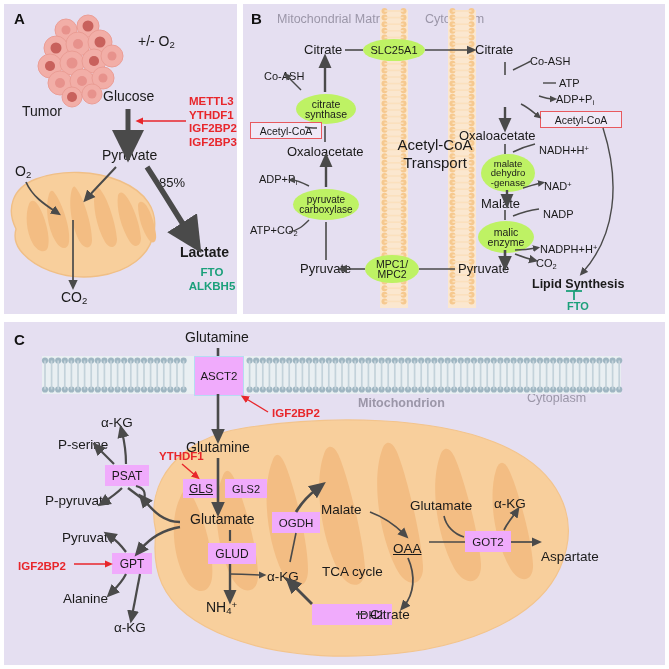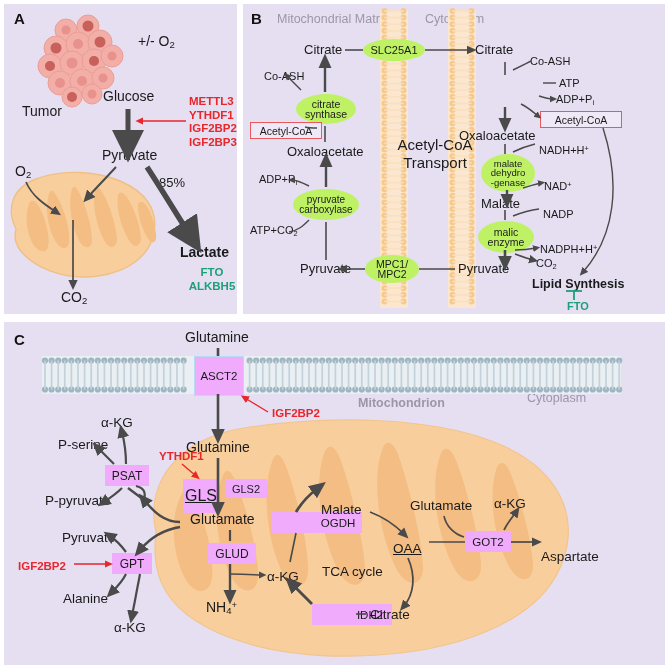--- a/index.html
+++ b/index.html
@@ -1042,41 +1042,41 @@
       </svg>
 
     <div class="enzr" style="left:190px;top:34px;width:48px;height:38px;font-size:11.5px;border:1px solid #b5dcf2;">ASCT2</div>
 
     <div class="lbl" style="left:181px;top:8px;font-size:14px;">Glutamine</div>
     <div class="lbl red bold" style="left:268px;top:85px;font-size:11.5px;">IGF2BP2</div>
     <div class="lbl" style="left:182px;top:118px;font-size:14px;">Glutamine</div>
 
     <div class="lbl red bold" style="left:155px;top:128px;font-size:11.5px;">YTHDF1</div>
 
-    <div class="enzr" style="left:179px;top:157px;width:36px;height:34px;font-size:16px;text-decoration:underline;">GLS</div>
+    <div class="enzr" style="left:179px;top:157px;width:36px;height:19px;font-size:12px;text-decoration:underline;">GLS</div>
     <div class="enzr" style="left:221px;top:157px;width:42px;height:19px;font-size:11px;">GLS2</div>
 
     <div class="lbl" style="left:97px;top:94px;font-size:13.5px;">α-KG</div>
     <div class="lbl" style="left:54px;top:116px;font-size:13.5px;">P-serine</div>
     <div class="enzr" style="left:101px;top:143px;width:44px;height:21px;font-size:12px;">PSAT</div>
     <div class="lbl" style="left:41px;top:172px;font-size:13.5px;">P-pyruvate</div>
     <div class="lbl" style="left:58px;top:209px;font-size:13.5px;">Pyruvate</div>
     <div class="lbl red bold" style="left:14px;top:238px;font-size:11.5px;">IGF2BP2</div>
     <div class="enzr" style="left:108px;top:231px;width:40px;height:21px;font-size:12px;">GPT</div>
     <div class="lbl" style="left:59px;top:270px;font-size:13.5px;">Alanine</div>
     <div class="lbl" style="left:110px;top:299px;font-size:13.5px;">α-KG</div>
 
     <div class="lbl" style="left:186px;top:190px;font-size:14px;">Glutamate</div>
     <div class="enzr" style="left:204px;top:221px;width:48px;height:21px;font-size:12px;">GLUD</div>
     <div class="lbl" style="left:263px;top:248px;font-size:13.5px;">α-KG</div>
     <div class="lbl" style="left:202px;top:278px;font-size:14px;">
       <span>NH</span><span class="sub">4</span><span class="sup">+</span>
     </div>
 
-    <div class="enzr" style="left:268px;top:190px;width:48px;height:21px;font-size:11.5px;padding-left:42px;">OGDH</div>
+    <div class="enzr" style="left:268px;top:190px;width:48px;height:21px;font-size:11.5px;">OGDH</div>
     <div class="lbl" style="left:317px;top:181px;font-size:13.5px;">Malate</div>
     <div class="lbl" style="left:318px;top:243px;font-size:13.5px;">TCA cycle</div>
     <div class="enzr" style="left:308px;top:282px;width:44px;height:21px;font-size:11.5px;padding-left:36px;">IDH2</div>
     <div class="lbl" style="left:366px;top:286px;font-size:13.5px;">Citrate</div>
     <div class="lbl" style="left:389px;top:220px;font-size:13.5px;text-decoration:underline;">OAA</div>
     <div class="lbl" style="left:406px;top:177px;font-size:13.5px;">Glutamate</div>
     <div class="enzr" style="left:461px;top:209px;width:46px;height:21px;font-size:11.5px;">GOT2</div>
     <div class="lbl" style="left:490px;top:175px;font-size:13.5px;">α-KG</div>
     <div class="lbl" style="left:537px;top:228px;font-size:13.5px;">Aspartate</div>
 

